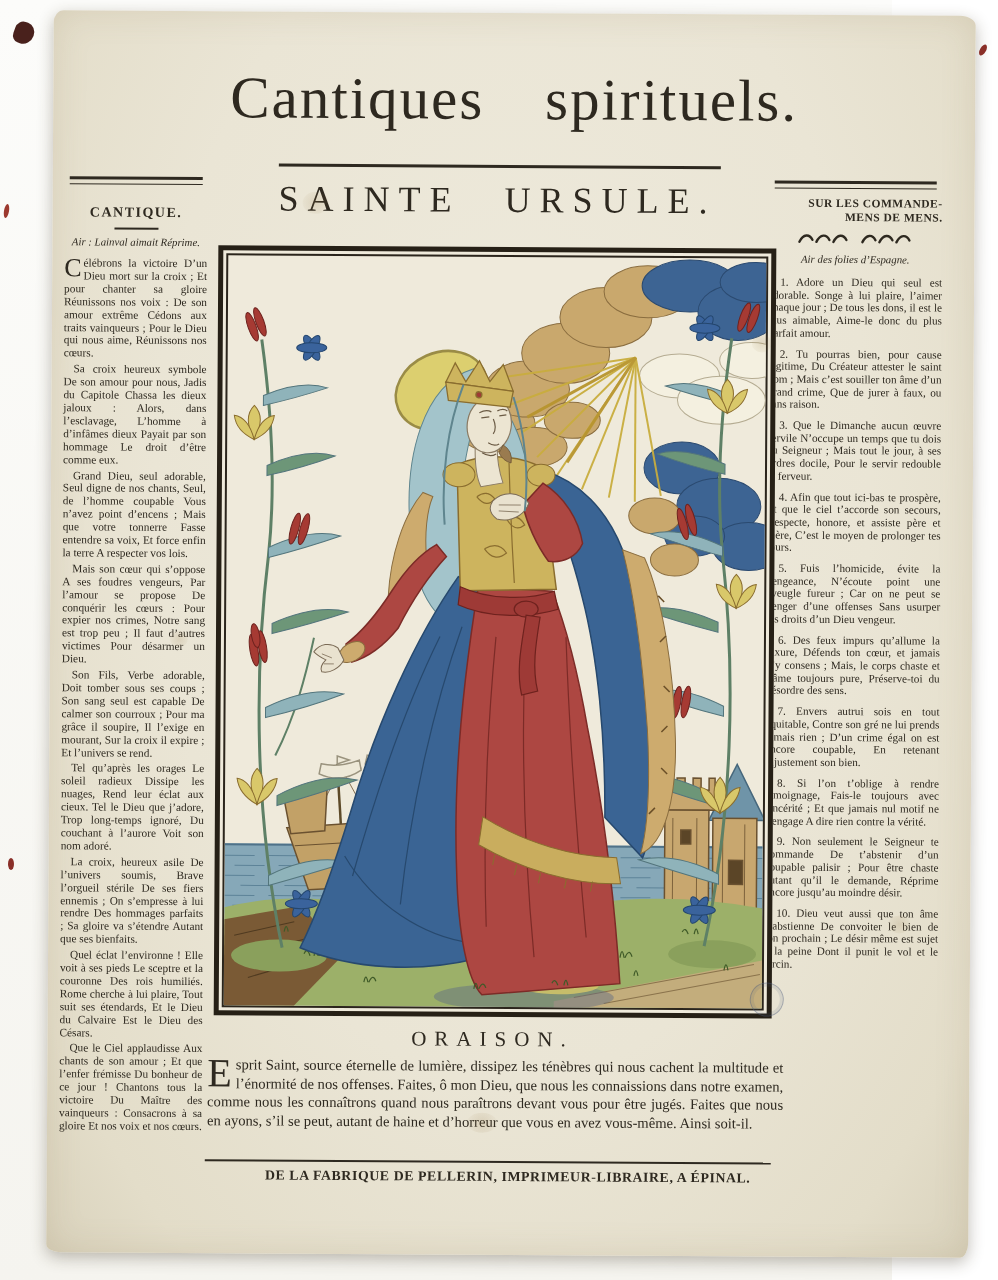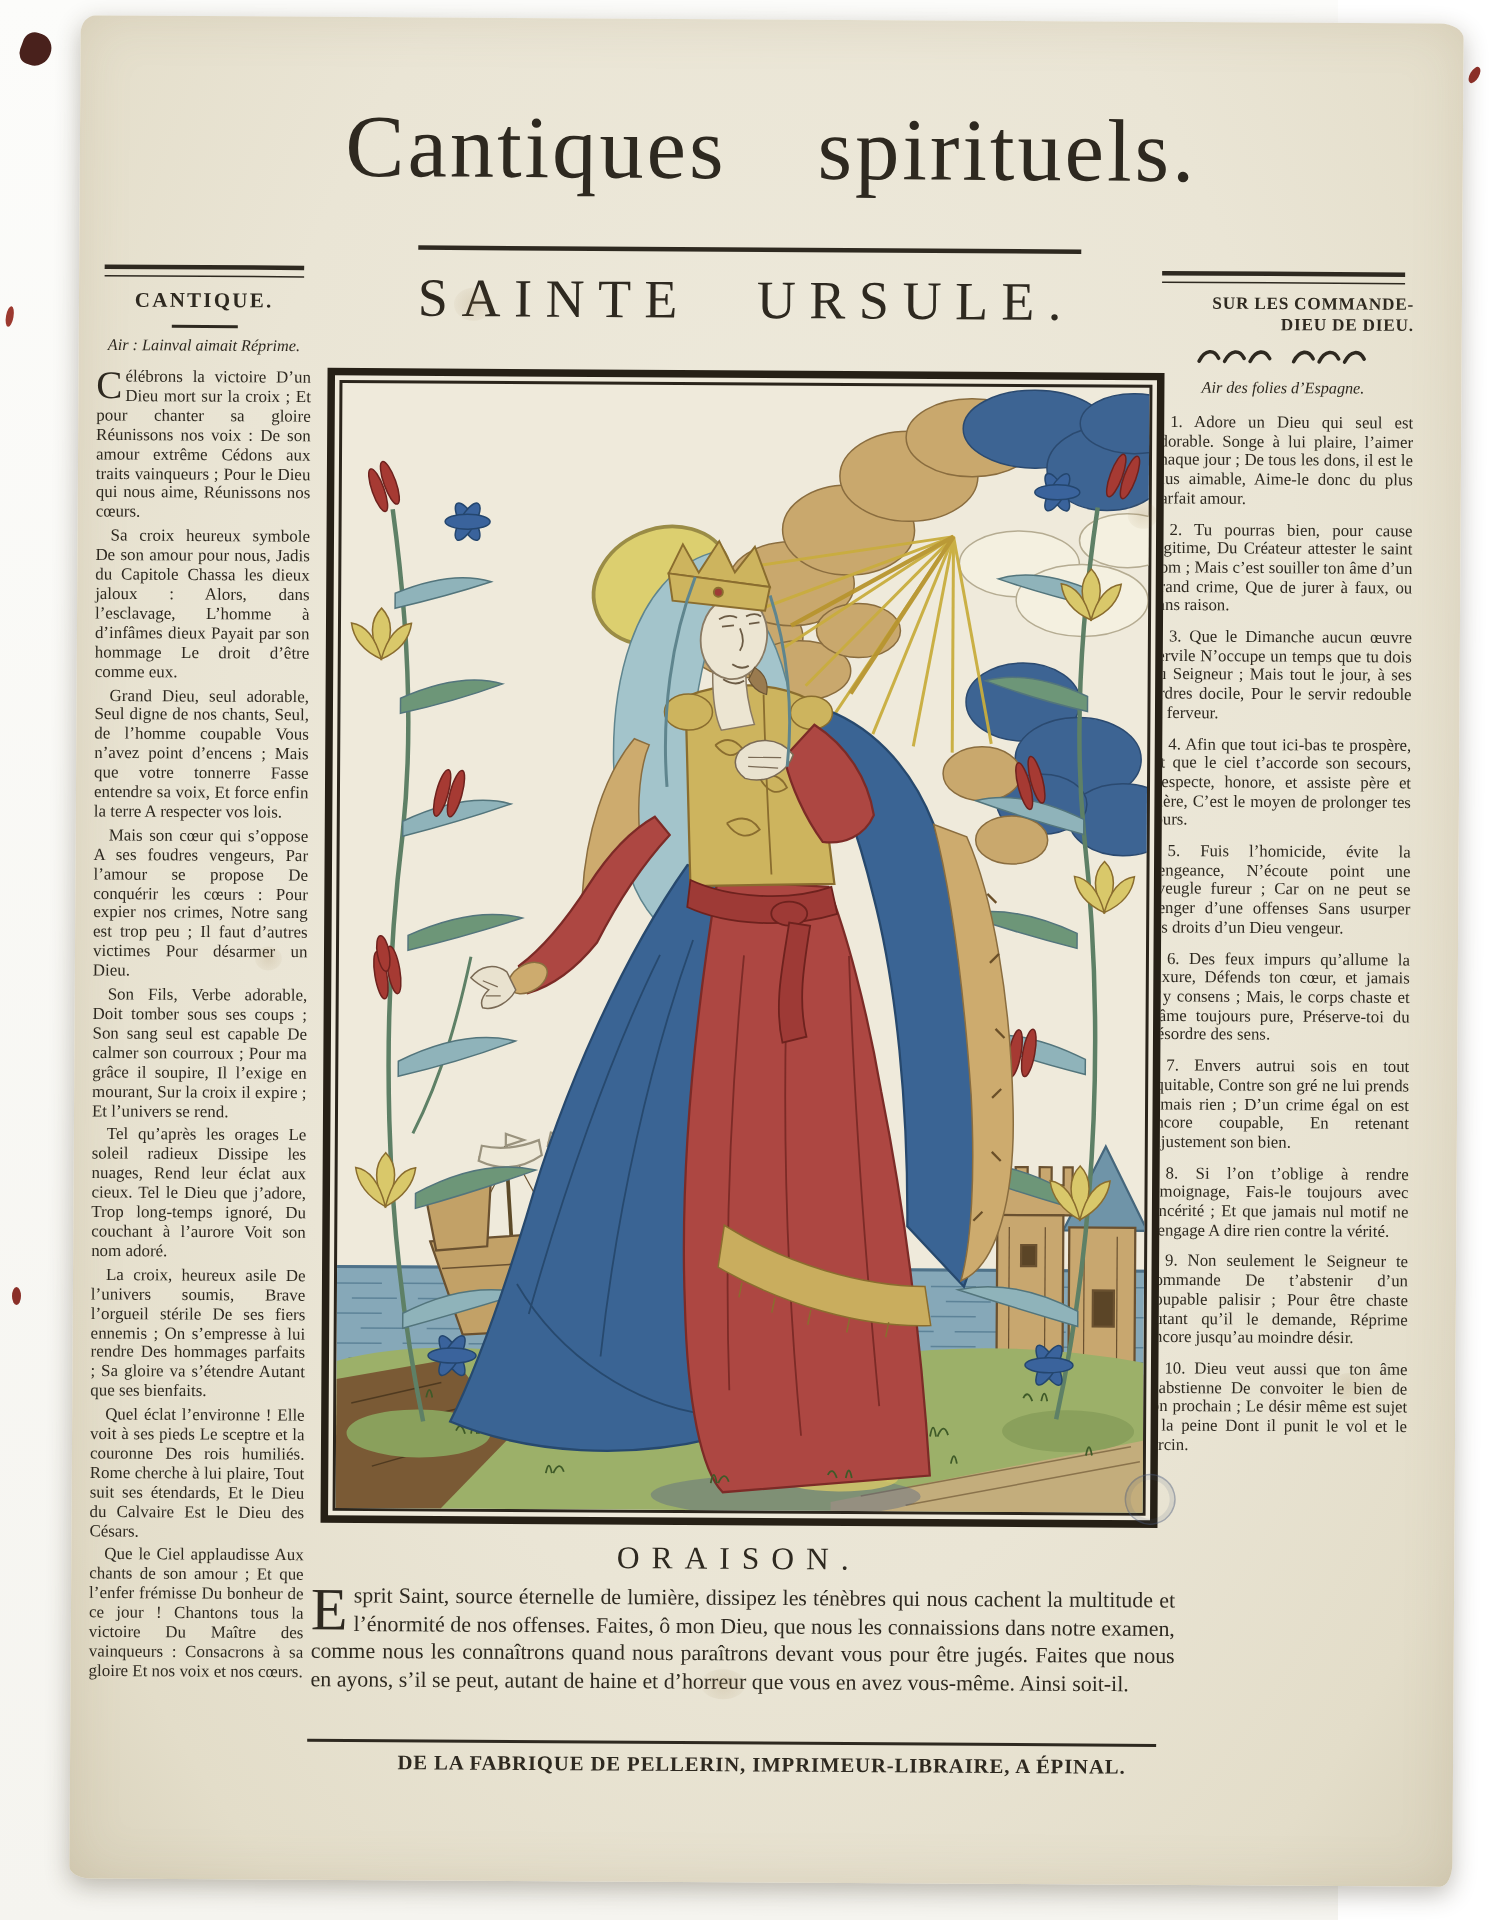--- a/index.html
+++ b/index.html
@@ -51,40 +51,40 @@
 <div class="scanbed">
 
   <div class="paper">
 
     <div class="abs title">Cantiques spirituels.</div>
     <div class="abs title-rule"></div>
     <div class="abs subject">SAINTE URSULE.</div>
 
     <div class="abs" style="left:12px;top:166px;width:143px;">
       <div class="dbl-rule" style="margin:0 5px;"></div>
-      <div class="col-head" style="margin-top:9px;font-family:Liberation Serif, serif;">CANTIQUE.</div>
+      <div class="col-head" style="margin-top:20px;font-family:Liberation Serif, serif;">CANTIQUE.</div>
       <div class="short-rule" style="width:44px;margin:7px auto 0;"></div>
       <div class="air" style="margin-top:6px;">Air : Lainval aimait Réprime.</div>
       <div class="coltext col-left-text" style="margin-top:9px;">
         <p class="stanza-first">Célébrons la victoire D’un Dieu mort sur la croix ; Et pour chanter sa gloire Réunissons nos voix : De son amour extrême Cédons aux traits vainqueurs ; Pour le Dieu qui nous aime, Réunissons nos cœurs.</p>
         <p>Sa croix heureux symbole De son amour pour nous, Jadis du Capitole Chassa les dieux jaloux : Alors, dans l’esclavage, L’homme à d’infâmes dieux Payait par son hommage Le droit d’être comme eux.</p>
         <p>Grand Dieu, seul adorable, Seul digne de nos chants, Seul, de l’homme coupable Vous n’avez point d’encens ; Mais que votre tonnerre Fasse entendre sa voix, Et force enfin la terre A respecter vos lois.</p>
         <p>Mais son cœur qui s’oppose A ses foudres vengeurs, Par l’amour se propose De conquérir les cœurs : Pour expier nos crimes, Notre sang est trop peu ; Il faut d’autres victimes Pour désarmer un Dieu.</p>
         <p>Son Fils, Verbe adorable, Doit tomber sous ses coups ; Son sang seul est capable De calmer son courroux ; Pour ma grâce il soupire, Il l’exige en mourant, Sur la croix il expire ; Et l’univers se rend.</p>
         <p>Tel qu’après les orages Le soleil radieux Dissipe les nuages, Rend leur éclat aux cieux. Tel le Dieu que j’adore, Trop long-temps ignoré, Du couchant à l’aurore Voit son nom adoré.</p>
         <p>La croix, heureux asile De l’univers soumis, Brave l’orgueil stérile De ses fiers ennemis ; On s’empresse à lui rendre Des hommages parfaits ; Sa gloire va s’étendre Autant que ses bienfaits.</p>
         <p>Quel éclat l’environne ! Elle voit à ses pieds Le sceptre et la couronne Des rois humiliés. Rome cherche à lui plaire, Tout suit ses étendards, Et le Dieu du Calvaire Est le Dieu des Césars.</p>
         <p>Que le Ciel applaudisse Aux chants de son amour ; Et que l’enfer frémisse Du bonheur de ce jour ! Chantons tous la victoire Du Maître des vainqueurs : Consacrons à sa gloire Et nos voix et nos cœurs.</p>
       </div>
     </div>
 
     <div class="abs" style="left:716px;top:166px;width:174px;">
       <div class="dbl-rule" style="margin:0 6px;"></div>
       <div class="col-head-sm" style="margin-top:8px;">SUR LES COMMANDE-</div>
-      <div class="col-head-sm">DIEU DE DIEU.</div>
+      <div class="col-head-sm">MENS DE MENS.</div>
       <div style="text-align:center;margin-top:7px;">
         <svg width="118" height="12" viewBox="0 0 118 12">
           <g stroke="#2e2920" stroke-width="2.4" fill="none" stroke-linecap="round">
             <path d="M3 9 C 7 1, 13 1, 16 7"></path>
               <path d="M20 9 C 24 1, 30 1, 33 7"></path>
               <path d="M37 9 C 41 1, 47 1, 50 7"></path>
             <path d="M66 9 C 70 1, 76 1, 79 7"></path>
               <path d="M83 9 C 87 1, 93 1, 96 7"></path>
               <path d="M100 9 C 104 1, 110 1, 113 7"></path>
           </g>

